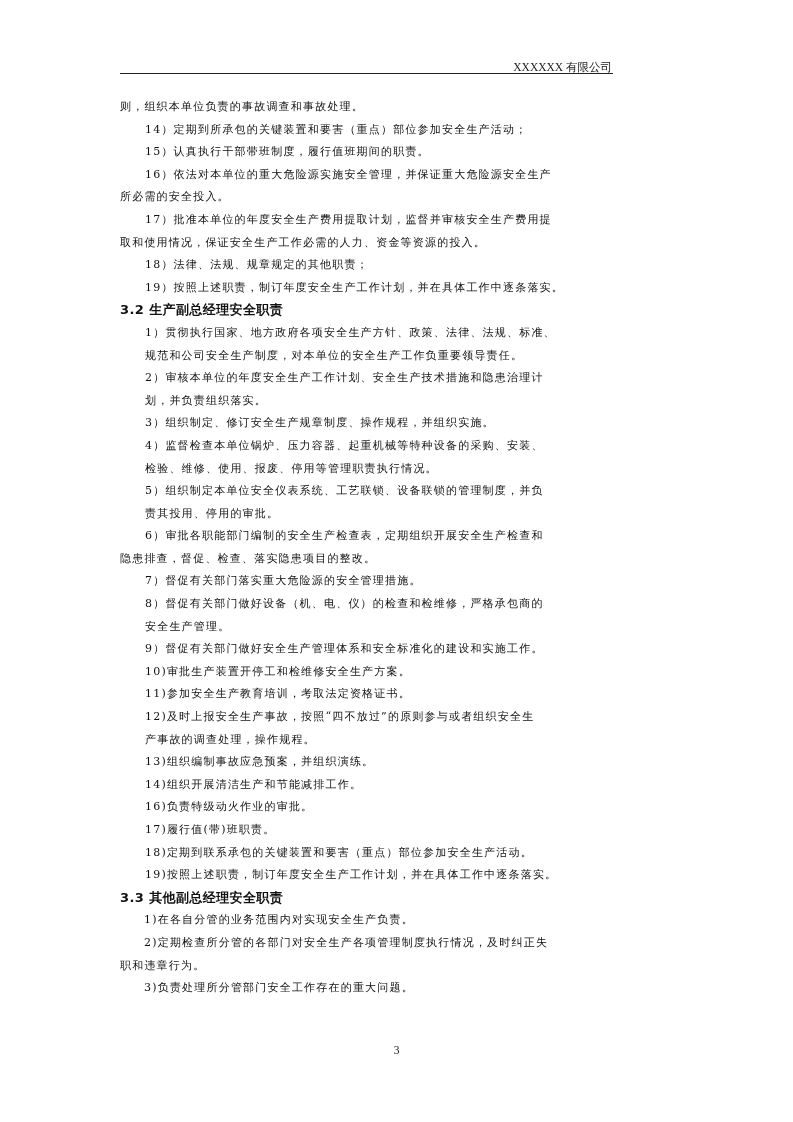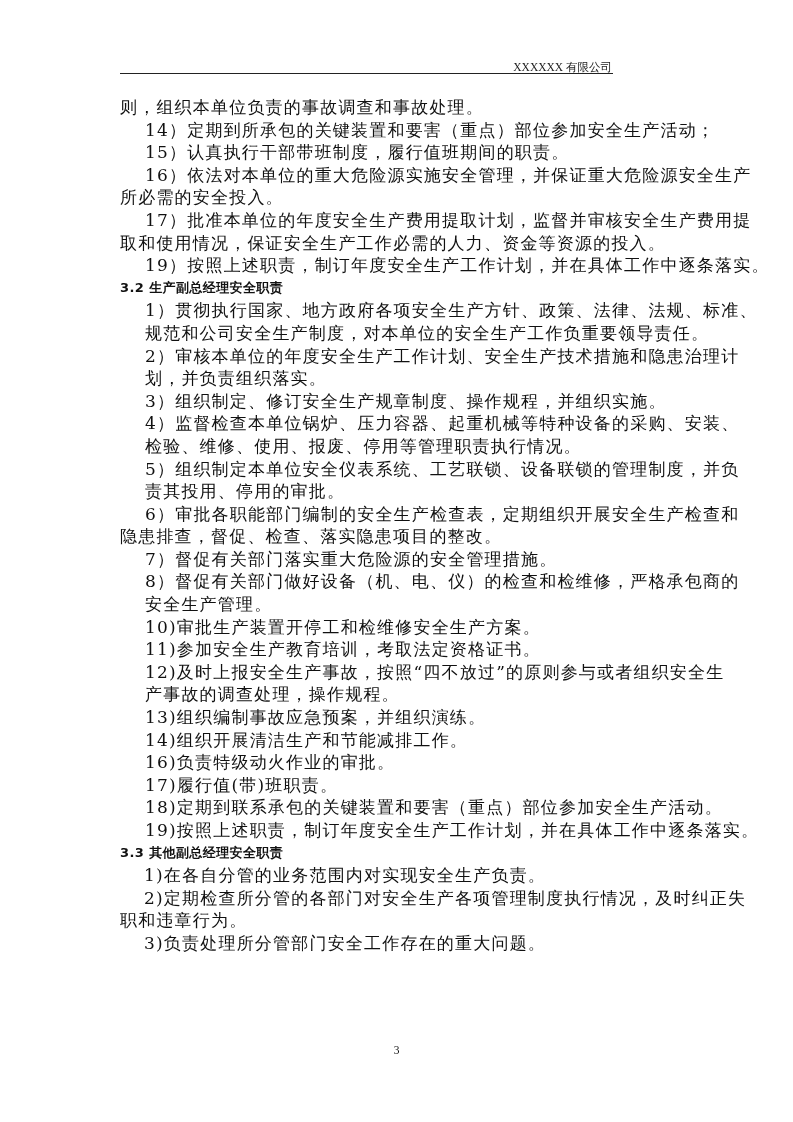--- a/index.html
+++ b/index.html
@@ -3,21 +3,21 @@
 <meta charset="utf-8">
 <style>
   html, body { margin: 0; padding: 0; background: #ffffff; }
   body { width: 793px; height: 1122px; position: relative; overflow: hidden;
          font-family: "DejaVu Serif", "Liberation Serif", serif; color: #111; }
   .header-text { position: absolute; top: 60px; right: 181px; font-size: 11.5px;
                  font-family: "Liberation Serif", serif; color: #222; margin-left: 24px; }
   .header-rule { position: absolute; top: 73px; left: 120px; width: 493px; height: 0;
                  border-top: 1px solid #222; }
   .body { position: absolute; top: 96px; left: 120px; width: 565px; }
-  .line { font-size: 17px; line-height: 22.6px; height: 22.6px; white-space: nowrap;
+  .line { font-size: 11px; line-height: 22.6px; height: 22.6px; white-space: nowrap;
           letter-spacing: 1.2px; }
   .ind { padding-left: 25px; }
   .ind2 { padding-left: 24px; }
   .heading { font-weight: bold; font-size: 13px; line-height: 22.6px; height: 22.6px;
              letter-spacing: 0.4px; font-family: "DejaVu Sans", sans-serif; }
   .page-num { position: absolute; top: 1044px; left: 0; width: 793px; text-align: center;
               font-size: 11.5px; font-family: "Liberation Serif", serif; }
 </style>
 </head>
 <body>
@@ -27,38 +27,40 @@
 
 <div class="body">
   <div id="intro">
       <div class="line">则，组织本单位负责的事故调查和事故处理。</div>
       <div class="line ind">14）定期到所承包的关键装置和要害（重点）部位参加安全生产活动；</div>
       <div class="line ind">15）认真执行干部带班制度，履行值班期间的职责。</div>
       <div class="line ind">16）依法对本单位的重大危险源实施安全管理，并保证重大危险源安全生产</div>
       <div class="line">所必需的安全投入。</div>
       <div class="line ind">17）批准本单位的年度安全生产费用提取计划，监督并审核安全生产费用提</div>
       <div class="line">取和使用情况，保证安全生产工作必需的人力、资金等资源的投入。</div>
+      <div class="line ind">18）法律、法规、规章规定的其他职责；</div>
       <div class="line ind">19）按照上述职责，制订年度安全生产工作计划，并在具体工作中逐条落实。</div>
     </div>
   <div class="heading">3.2 生产副总经理安全职责</div>
   <div id="s32">
       <div class="line ind">1）贯彻执行国家、地方政府各项安全生产方针、政策、法律、法规、标准、</div>
       <div class="line ind">规范和公司安全生产制度，对本单位的安全生产工作负重要领导责任。</div>
       <div class="line ind">2）审核本单位的年度安全生产工作计划、安全生产技术措施和隐患治理计</div>
       <div class="line ind">划，并负责组织落实。</div>
       <div class="line ind">3）组织制定、修订安全生产规章制度、操作规程，并组织实施。</div>
       <div class="line ind">4）监督检查本单位锅炉、压力容器、起重机械等特种设备的采购、安装、</div>
       <div class="line ind">检验、维修、使用、报废、停用等管理职责执行情况。</div>
       <div class="line ind">5）组织制定本单位安全仪表系统、工艺联锁、设备联锁的管理制度，并负</div>
       <div class="line ind">责其投用、停用的审批。</div>
       <div class="line ind">6）审批各职能部门编制的安全生产检查表，定期组织开展安全生产检查和</div>
       <div class="line">隐患排查，督促、检查、落实隐患项目的整改。</div>
       <div class="line ind">7）督促有关部门落实重大危险源的安全管理措施。</div>
       <div class="line ind">8）督促有关部门做好设备（机、电、仪）的检查和检维修，严格承包商的</div>
       <div class="line ind">安全生产管理。</div>
+      <div class="line ind">9）督促有关部门做好安全生产管理体系和安全标准化的建设和实施工作。</div>
       <div class="line ind">10)审批生产装置开停工和检维修安全生产方案。</div>
       <div class="line ind">11)参加安全生产教育培训，考取法定资格证书。</div>
       <div class="line ind">12)及时上报安全生产事故，按照“四不放过”的原则参与或者组织安全生</div>
       <div class="line ind">产事故的调查处理，操作规程。</div>
       <div class="line ind">13)组织编制事故应急预案，并组织演练。</div>
       <div class="line ind">14)组织开展清洁生产和节能减排工作。</div>
       <div class="line ind">16)负责特级动火作业的审批。</div>
       <div class="line ind">17)履行值(带)班职责。</div>
       <div class="line ind">18)定期到联系承包的关键装置和要害（重点）部位参加安全生产活动。</div>
       <div class="line ind">19)按照上述职责，制订年度安全生产工作计划，并在具体工作中逐条落实。</div>

